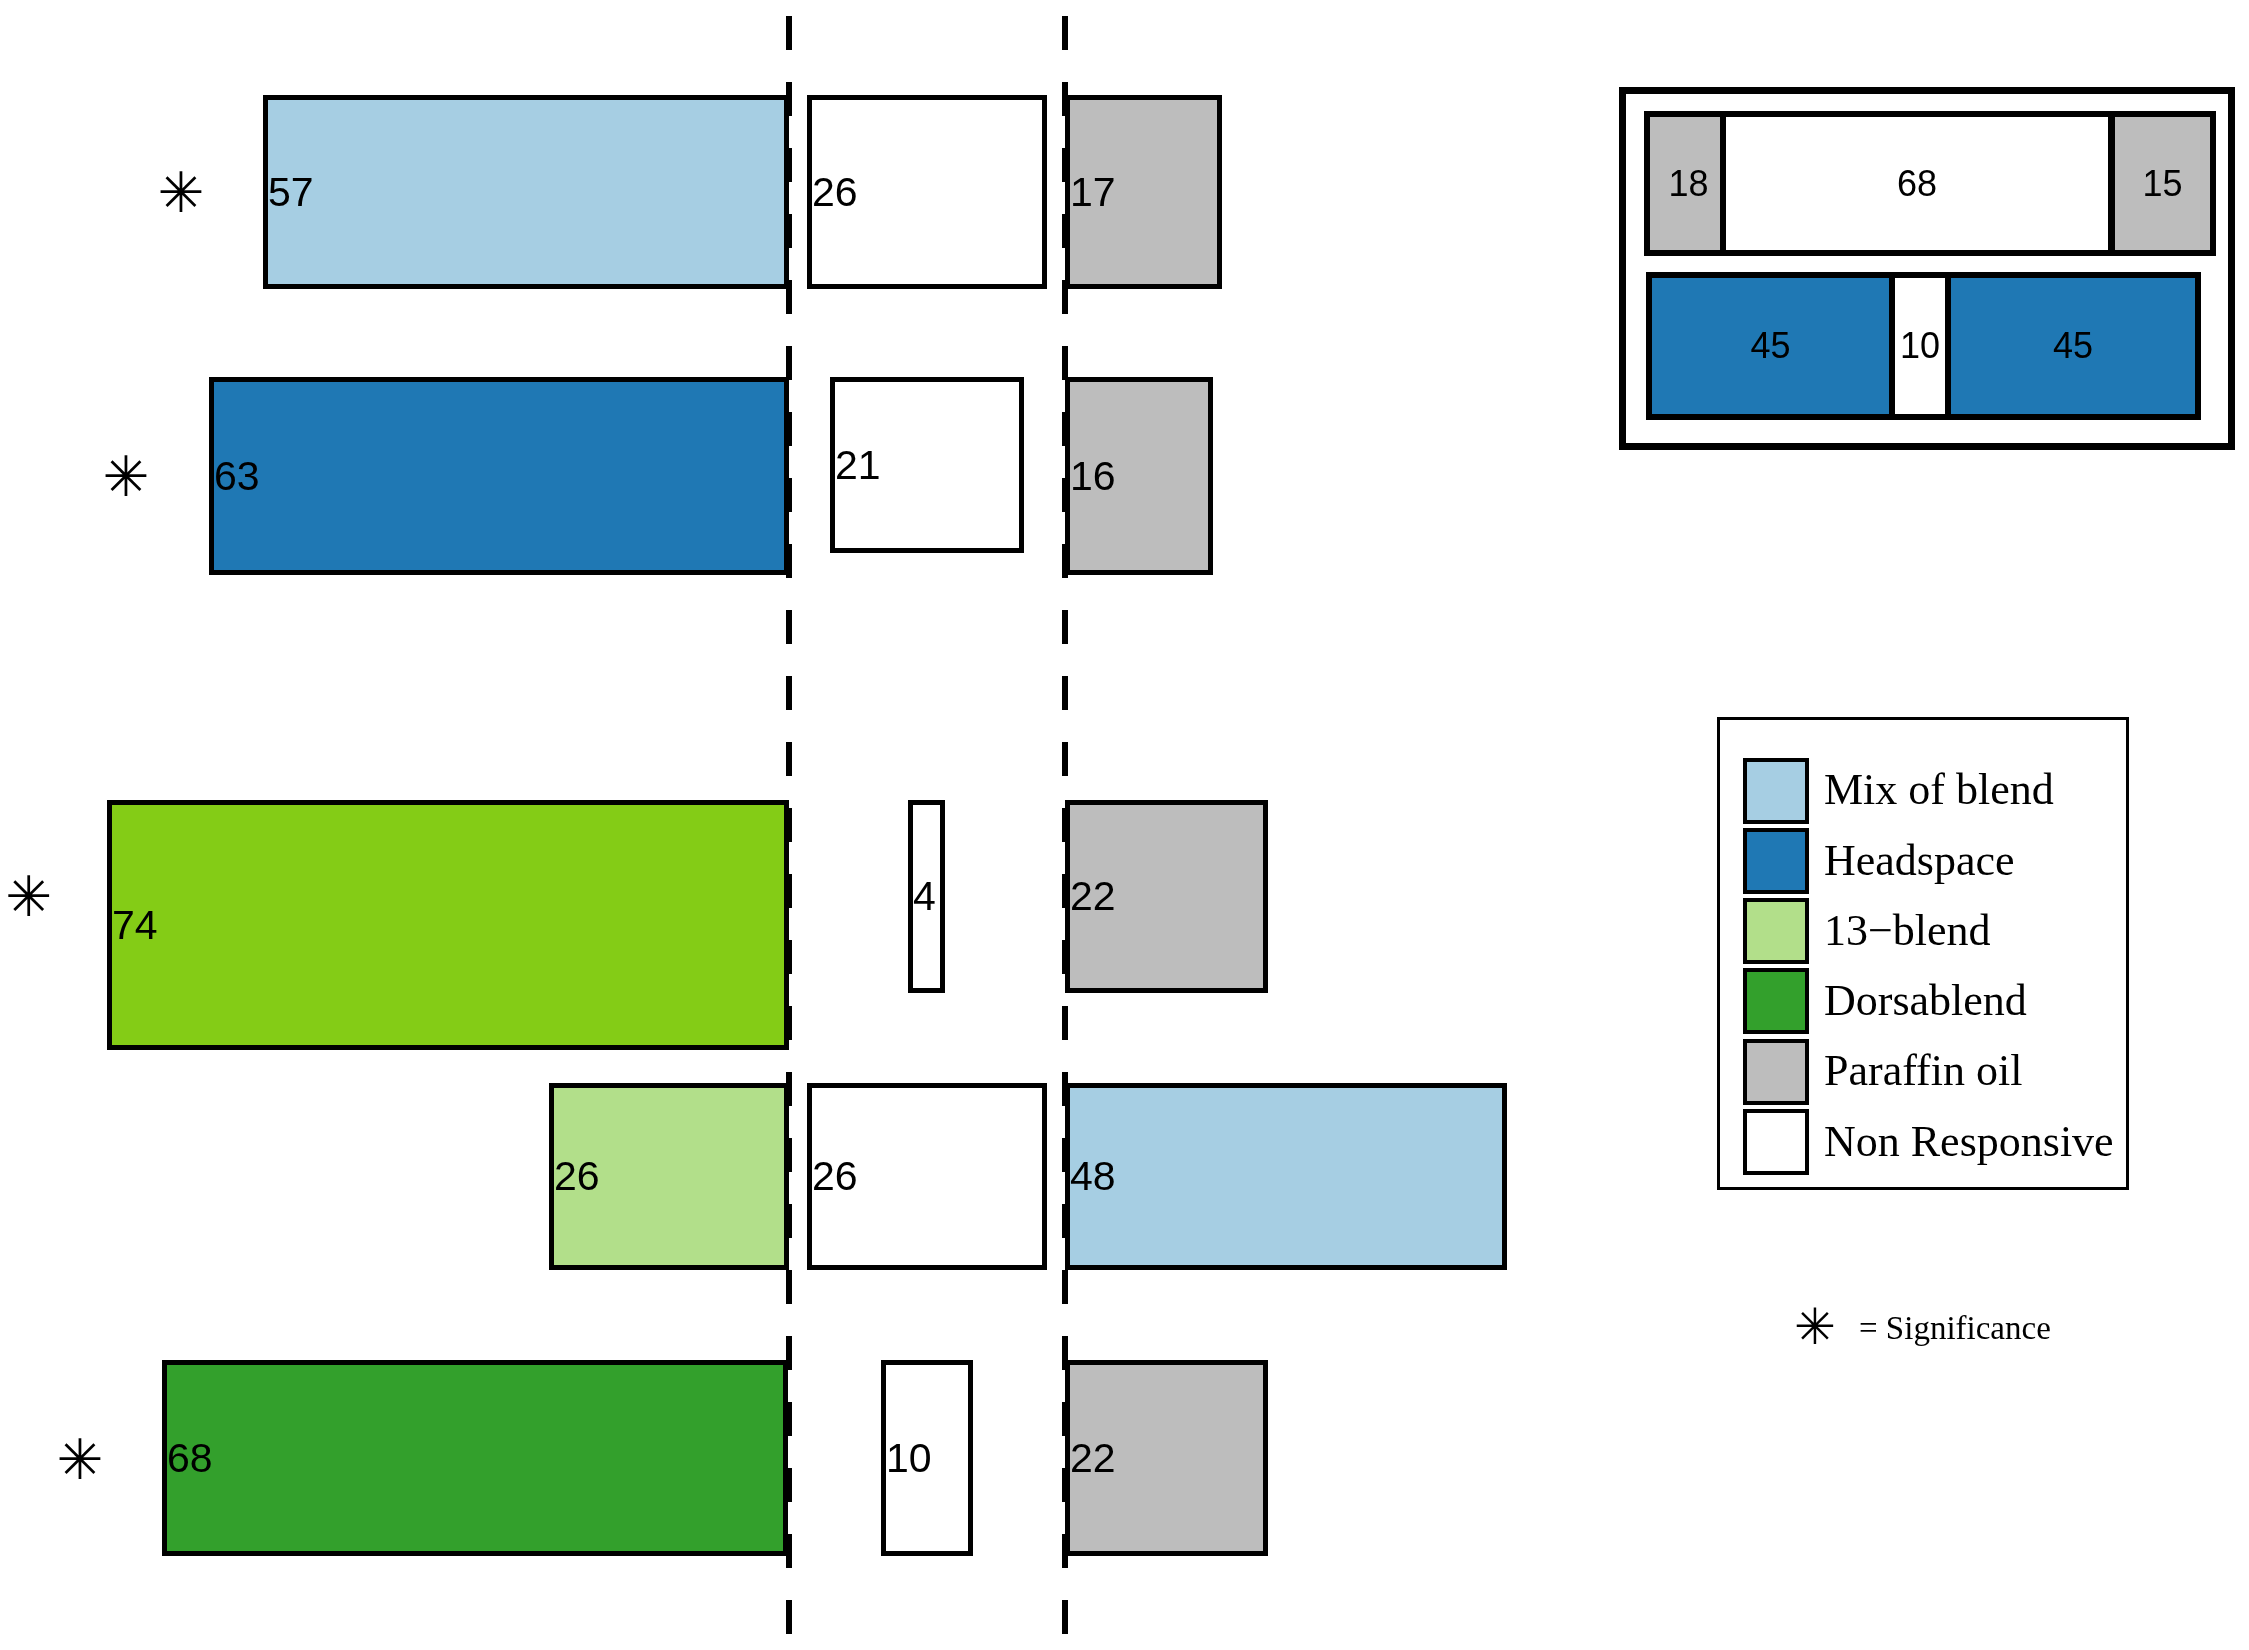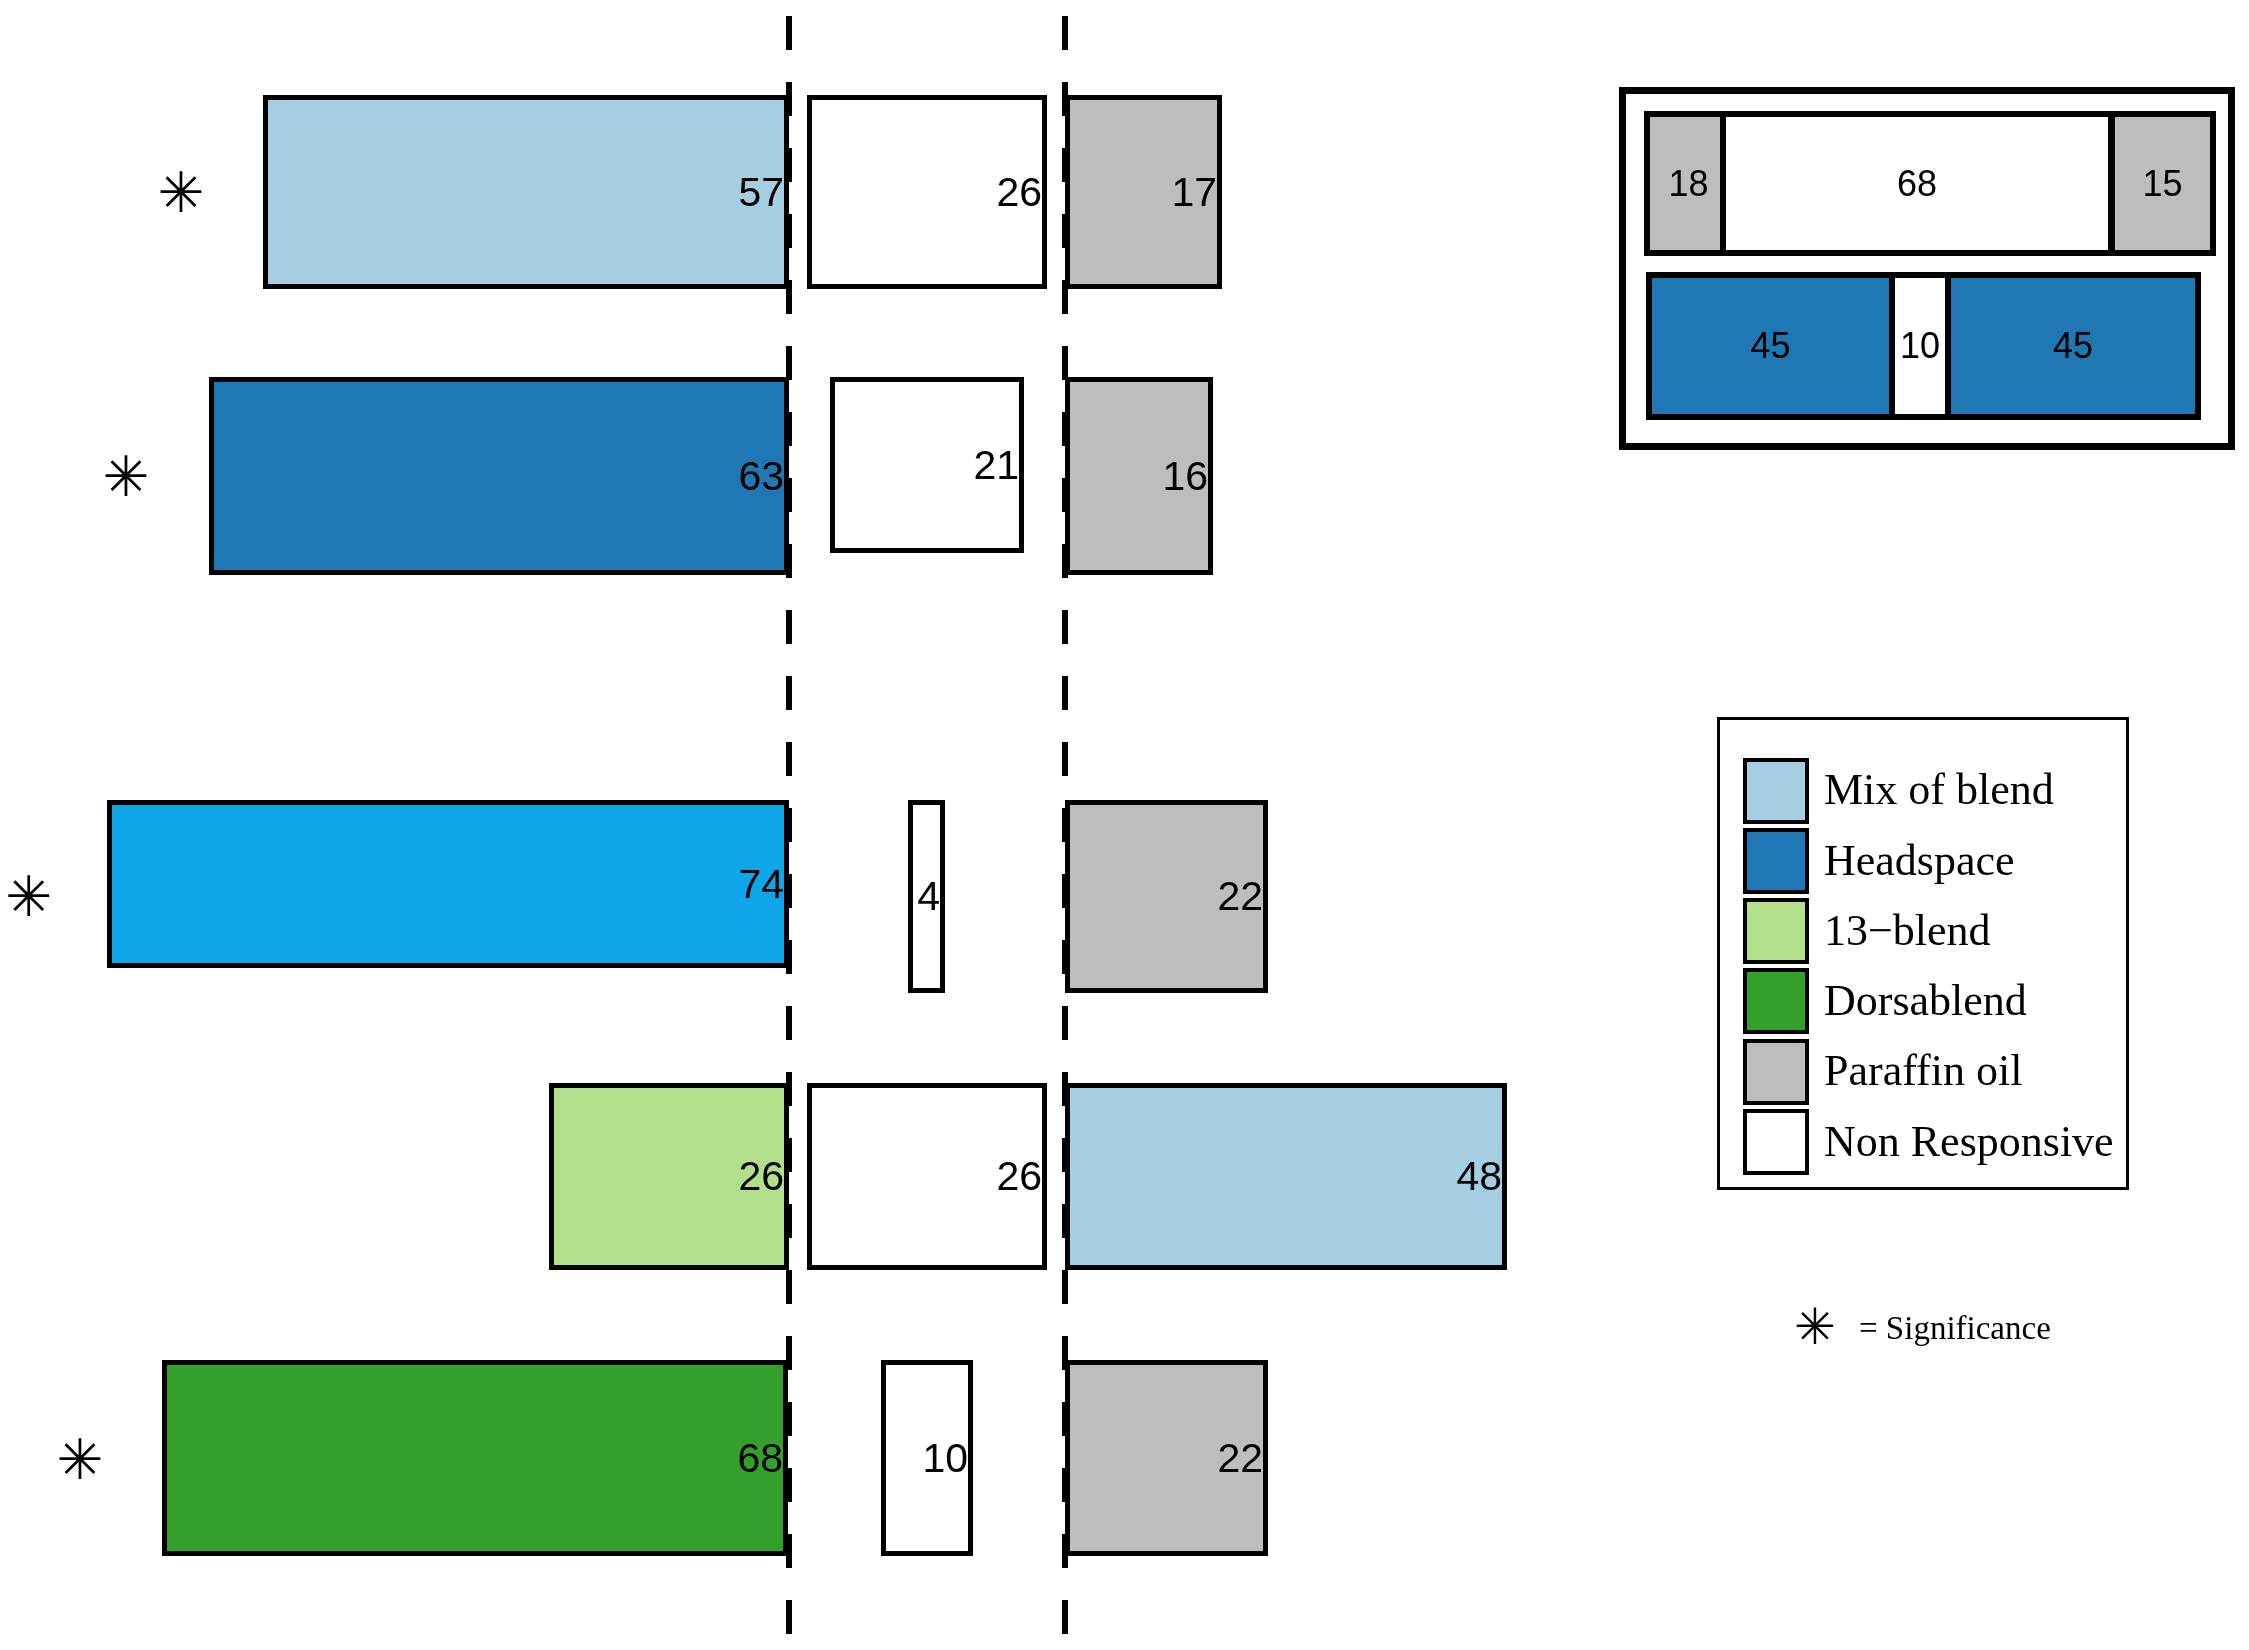--- a/index.html
+++ b/index.html
@@ -1,19 +1,19 @@
 <!DOCTYPE html>
 <html style="font-size:12.5px"><head>
 <meta charset="utf-8">
 <style>
   html,body{margin:0;padding:0;background:#fff;}
   #fig{position:relative;width:2250px;height:1651px;background:#fff;overflow:hidden;
        font-family:"Liberation Sans",sans-serif;}
   .seg{position:absolute;border:5.5px solid #000;box-sizing:border-box;
-       display:flex;align-items:center;justify-content:flex-end;
+       display:flex;align-items:center;justify-content:flex-start;
        font-size:41px;color:#000;background:#fff;}
   .cseg{position:absolute;border:6.2px solid #000;box-sizing:border-box;
        display:flex;align-items:center;justify-content:center;
        font-size:36px;color:#000;background:#fff;}
   .dash{position:absolute;top:15.6px;height:1635px;width:5.5px;
        background:repeating-linear-gradient(180deg,#000 0 34px,transparent 34px 66px);}
   .ast{position:absolute;width:70px;height:70px;display:flex;align-items:center;justify-content:center;
        font-family:"DejaVu Sans",sans-serif;font-size:56px;color:#000;}
   .serif{font-family:"Liberation Serif",serif;color:#000;}
   #control-outer{position:absolute;left:1619px;top:87px;width:616px;height:363px;
@@ -51,21 +51,21 @@
     <span>63</span>
   </div>
   <div class="seg" style="left: 830px; top: 377px; width: 194px; height: 176px; background: rgb(255, 255, 255);">
     <span>21</span>
   </div>
   <div class="seg" style="left: 1065px; top: 377px; width: 148px; height: 198px; background: rgb(189, 189, 189);">
     <span>16</span>
   </div>
 
   <div class="ast" style="left:-6.2px;top:861px;">✳</div>
-  <div class="seg" style="left: 107px; top: 800px; width: 682px; height: 168px; background: #0ea5e9;">
+  <div class="seg" style="left: 107px; top: 800px; width: 682px; height: 250px; background: #84cc16;">
     <span>74</span>
   </div>
   <div class="seg" style="left: 908px; top: 800px; width: 37px; height: 193px; background: rgb(255, 255, 255);">
     <span>4</span>
   </div>
   <div class="seg" style="left: 1065px; top: 800px; width: 203px; height: 193px; background: rgb(189, 189, 189);">
     <span>22</span>
   </div>
 
   <div class="seg" style="left: 549px; top: 1083px; width: 240px; height: 187px; background: rgb(178, 223, 138);">

